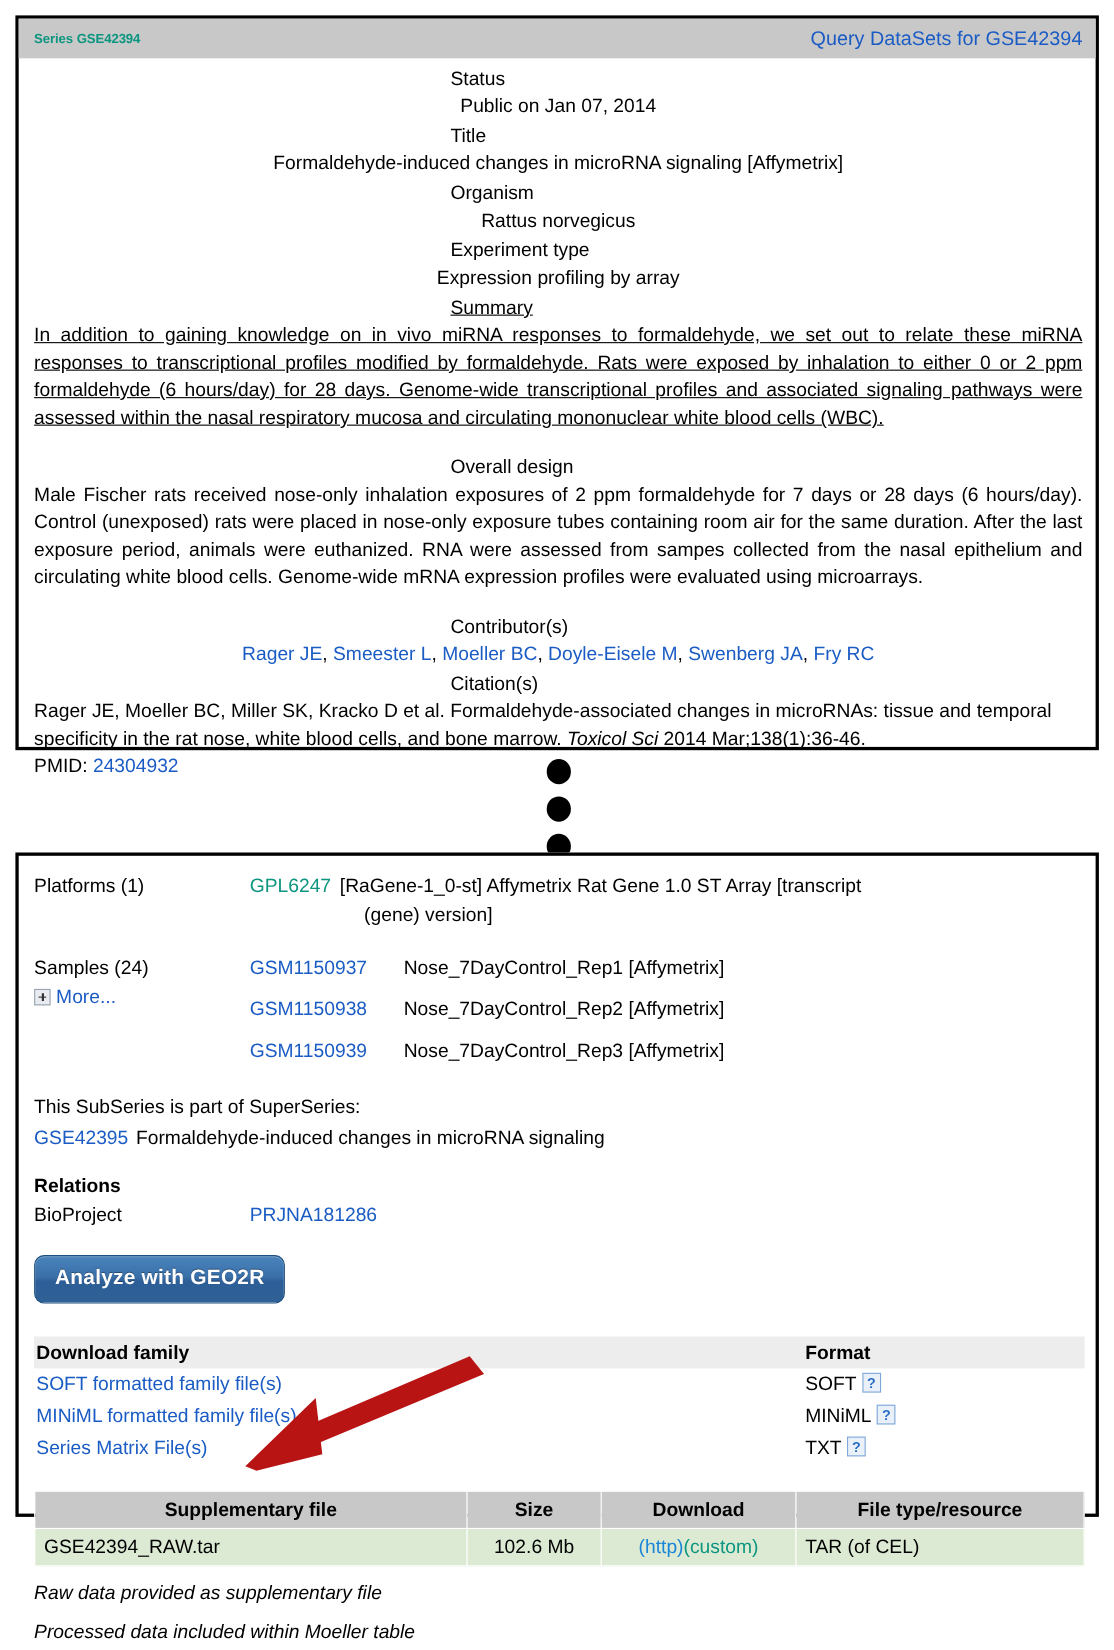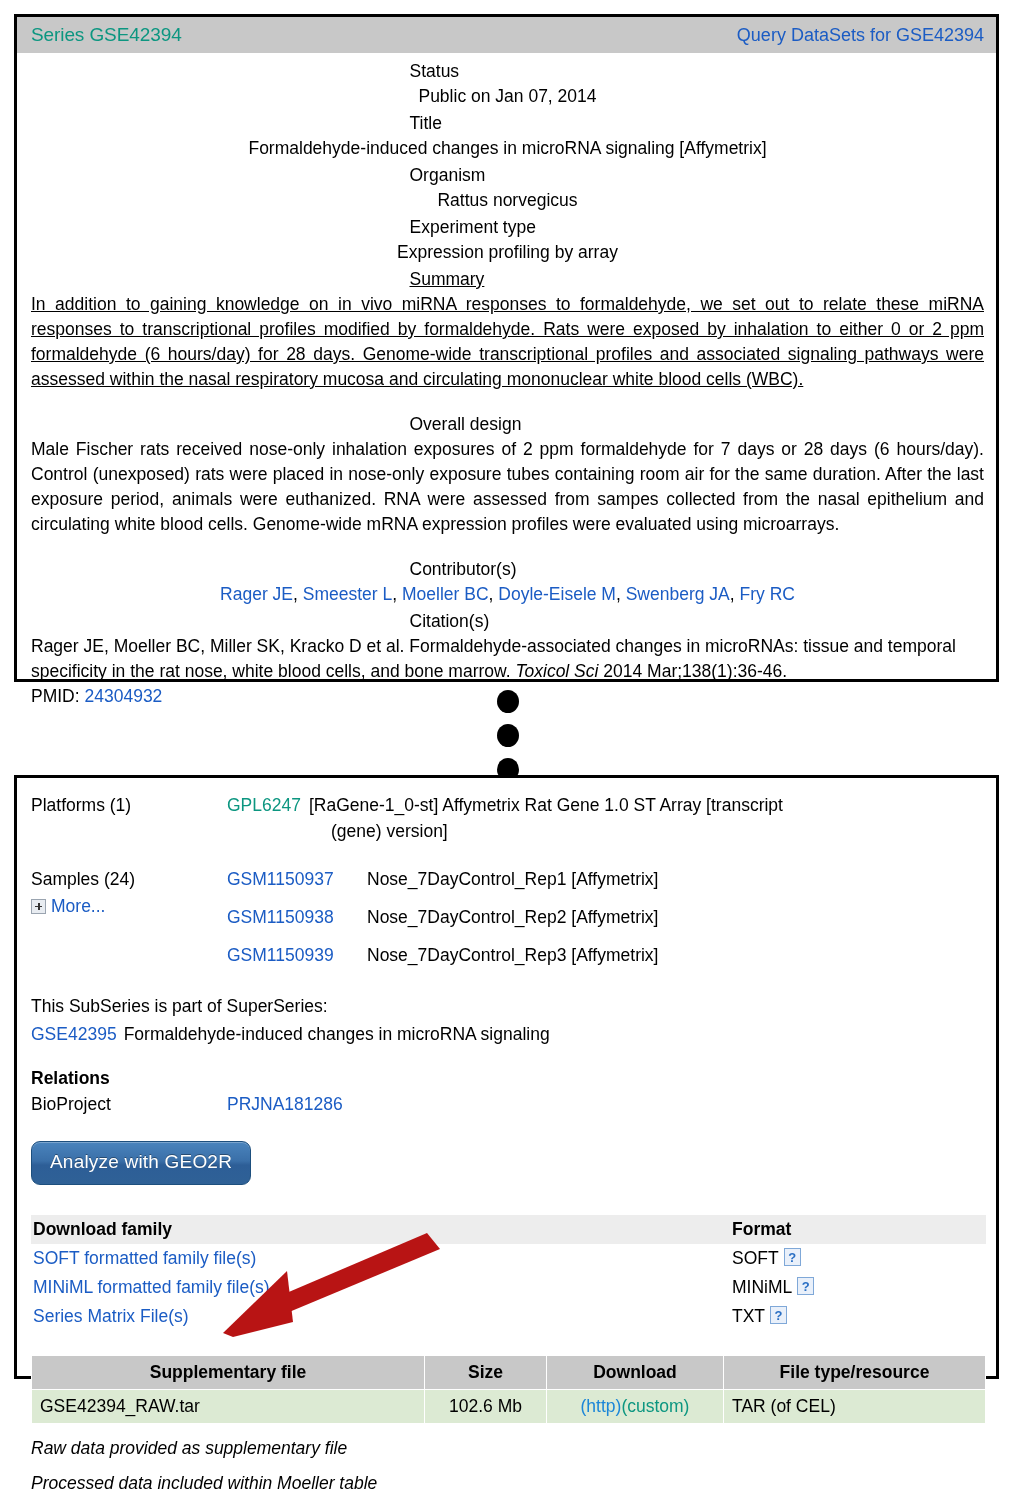--- a/index.html
+++ b/index.html
@@ -41,22 +41,22 @@
     background: #c8c8c8;
     height: 36px;
     display: flex;
     align-items: center;
     justify-content: space-between;
     padding: 0 12px 0 14px;
     box-sizing: border-box;
   }
   .series-title {
     color: #0c9680;
-    font-weight: normal;
-    font-size: 19px;
+    font-weight: bold;
+    font-size: 12px;
     letter-spacing: -0.1px;
   }
   .series-query {
     color: #1b5cc4;
     font-size: 18px;
   }
 
   
   .rows { padding: 6px 12px 0 14px; }
   .row {
@@ -182,21 +182,21 @@
   .bioproject .bval { color: #1b5cc4; }
 
   
   .geo2r-wrap { padding: 0 14px; margin-top: 26px; }
   .geo2r {
     display: inline-block;
     padding: 9px 18px 11px 18px;
     border-radius: 9px;
     color: #ffffff;
     font-size: 19px;
-    font-weight: normal;
+    font-weight: bold;
     border: 1px solid #1d4f7e;
     background: linear-gradient(to bottom, #4a84bd 0%, #3a6fa8 45%, #2d5e97 55%, #2f6196 100%);
     text-shadow: 0 -1px 0 rgba(0,0,0,0.35);
     box-shadow: inset 0 1px 0 rgba(255,255,255,0.28);
     letter-spacing: 0.2px;
   }
 
   
   .dl-table {
     margin: 30px 14px 12px 14px;

